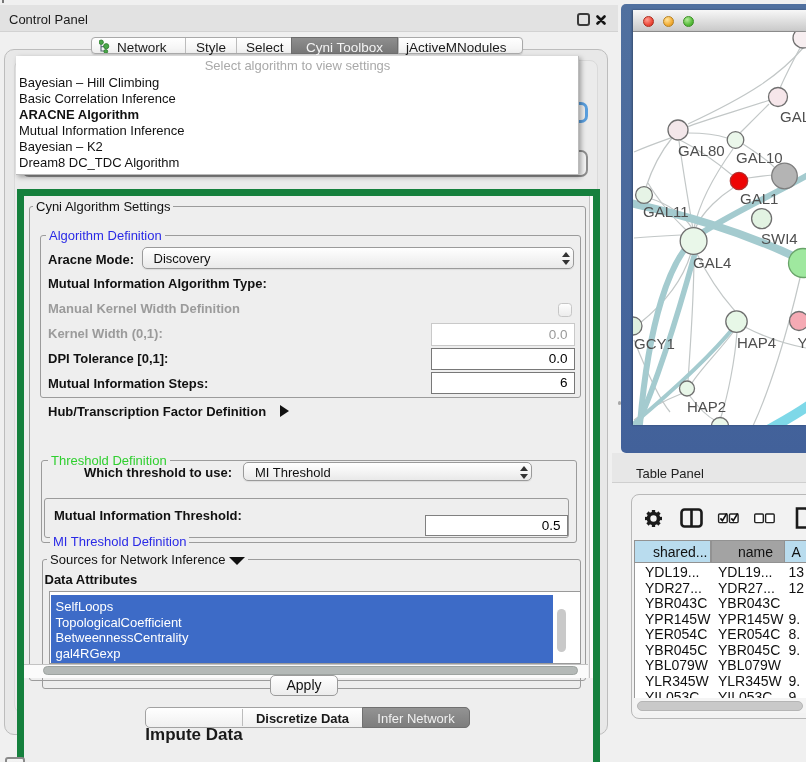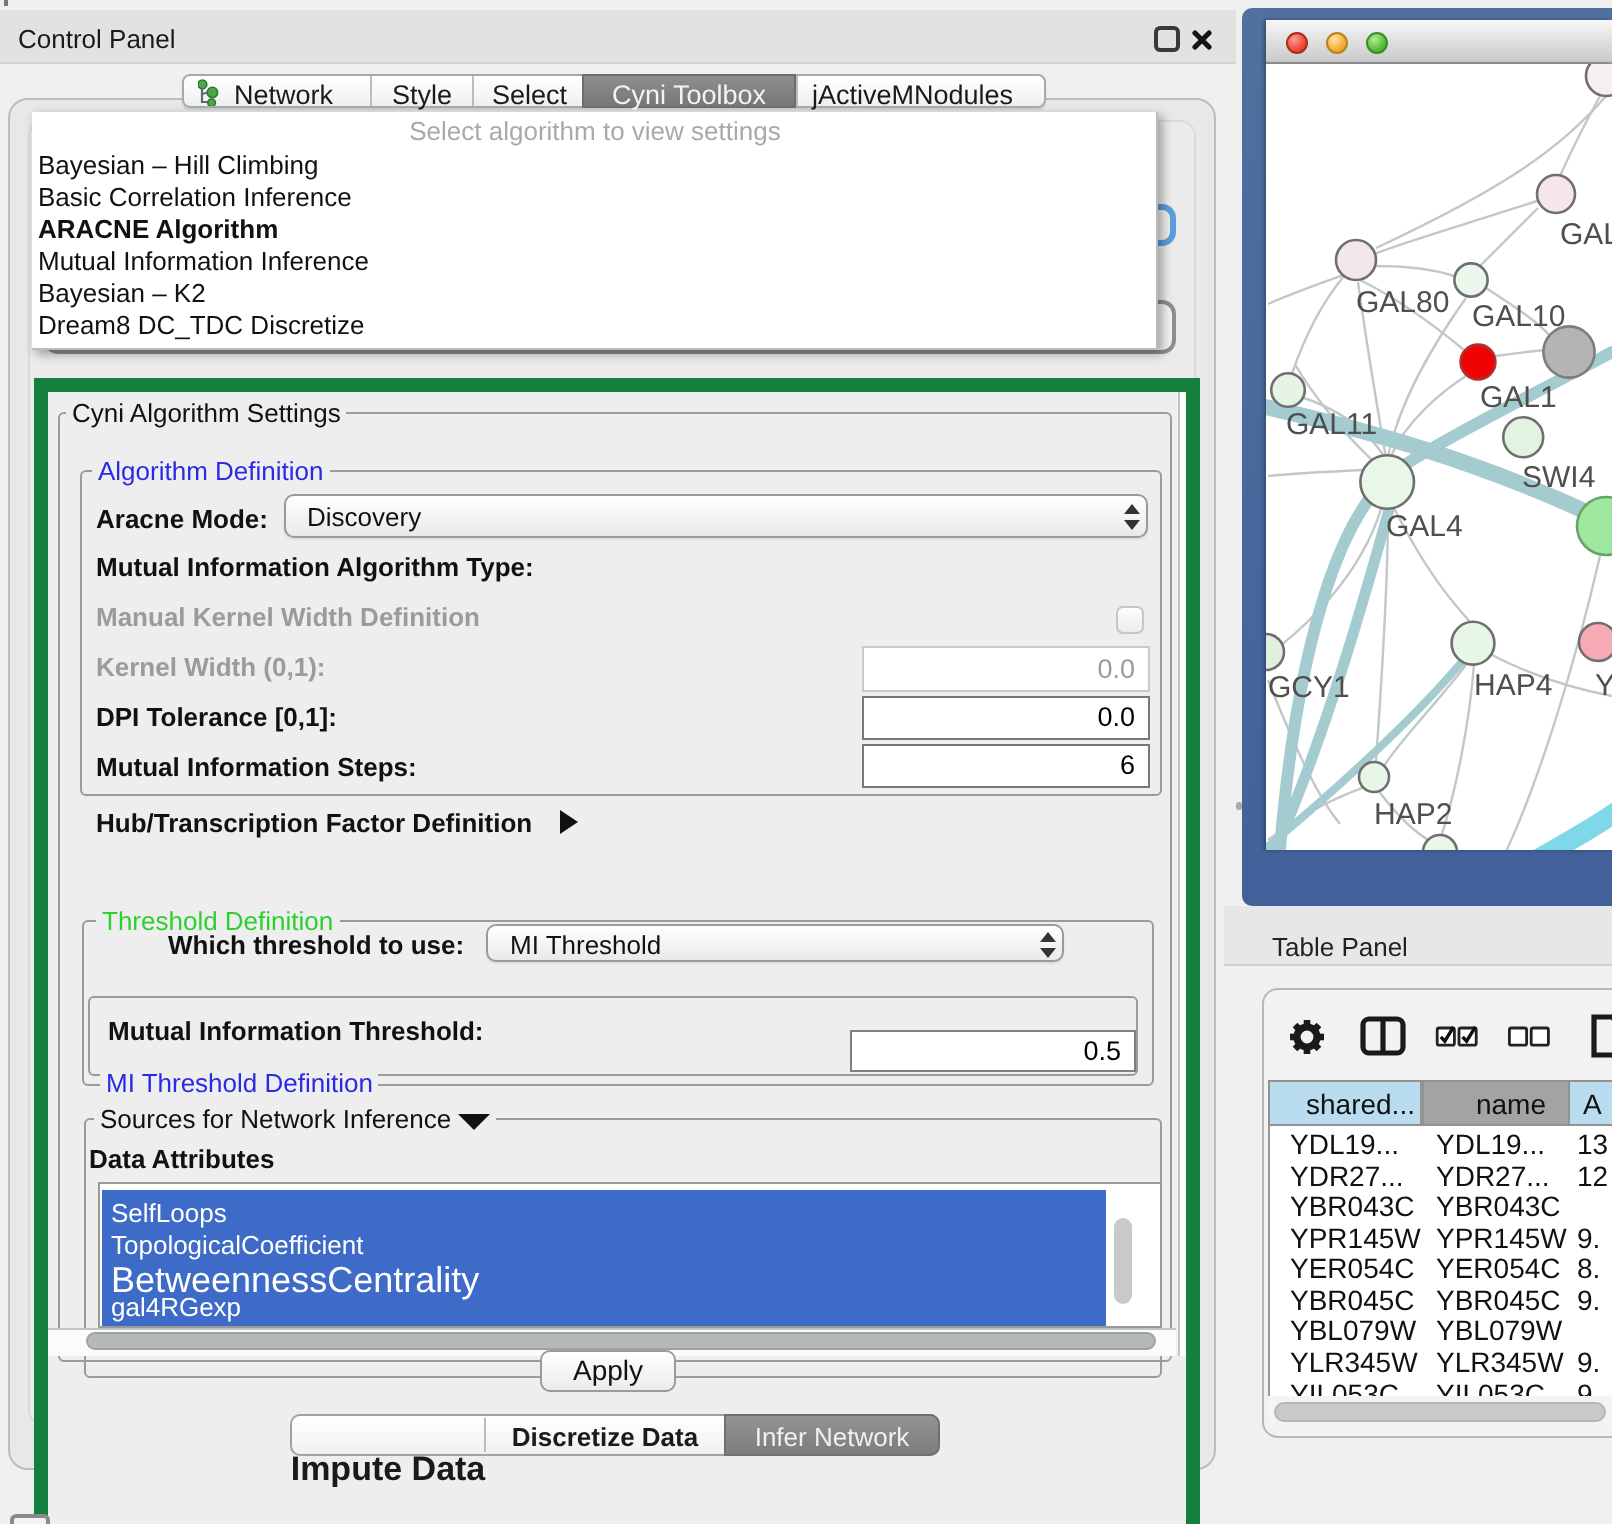--- a/index.html
+++ b/index.html
@@ -35,21 +35,21 @@
 <div class="abs" style="left:560px;top:102px;width:28px;height:20.5px;border:3px solid #5a9edd;border-radius:7px;background:#ededed;"></div>
 <div class="abs" style="left:22px;top:150px;width:566px;height:27px;border:2px solid #8e8e8e;border-radius:7px;background:#f3f3f3;"></div>
 
 <div class="abs" style="left:16px;top:56px;width:563px;height:119px;background:#ffffff;border-right:1px solid #bbb;border-bottom:1px solid #bbb;box-shadow:2px 2px 5px rgba(0,0,0,.35);"></div>
 <div class="abs" style="left:16px;top:58px;width:563px;text-align:center;font-size:13px;color:#a9a9a9;">Select algorithm to view settings</div>
 <div class="pi" style="top:75px;">Bayesian – Hill Climbing</div>
 <div class="pi" style="top:91px;">Basic Correlation Inference</div>
 <div class="pi" style="top:107px;font-weight:bold;">ARACNE Algorithm</div>
 <div class="pi" style="top:123px;">Mutual Information Inference</div>
 <div class="pi" style="top:139px;">Bayesian – K2</div>
-<div class="pi" style="top:155px;">Dream8 DC_TDC Discretize</div>
+<div class="pi" style="top:155px;">Dream8 DC_TDC Algorithm</div>
 
 <div class="abs" style="left:90.5px;top:36.5px;width:432px;height:17px;background:linear-gradient(#ffffff,#f5f5f5 70%,#ededed);border:1px solid #a9a9a9;border-radius:4px;box-shadow:0 1px 1px rgba(0,0,0,.12);"></div>
 <div class="abs" style="left:185px;top:37.5px;width:1px;height:15px;background:#bcbcbc;"></div>
 <div class="abs" style="left:236px;top:37.5px;width:1px;height:15px;background:#bcbcbc;"></div>
 <div class="abs" style="left:291px;top:36.5px;width:107px;height:17px;background:linear-gradient(#8e8e8e,#777777);border:1px solid #6d6d6d;"></div>
 <div class="abs" style="left:398px;top:37.5px;width:1px;height:15px;background:#bcbcbc;"></div>
 <svg class="abs" style="left:99px;top:39px;" width="12" height="14" viewBox="0 0 12 14">
  <path d="M2 5 L2 12 L7 12 M2 8 L6 7" stroke="#5c6b7a" stroke-width="1.1" fill="none"></path>
  <circle cx="2.2" cy="3.2" r="2.2" fill="#4aa84a" stroke="#2c7a2c" stroke-width="0.8"></circle>
  <circle cx="7.2" cy="7.2" r="2.6" fill="#4aa84a" stroke="#2c7a2c" stroke-width="0.8"></circle>
@@ -105,21 +105,21 @@
  <div class="fld" style="left:401px;top:319px;width:142.5px;height:20.5px;border:1px solid #808080;line-height:19px;color:#000;">0.5</div>
 
  <div class="grp" style="left:18px;top:362.5px;width:539px;height:130px;">
   <span class="gt" style="left:4px;color:#111;">Sources for Network Inference <span style="display:inline-block;width:0;height:0;border-left:8px solid transparent;border-right:8px solid transparent;border-top:8.5px solid #111;vertical-align:-1px;"></span></span>
  </div>
  <div class="lbl" style="left:20.5px;top:376px;">Data Attributes</div>
  <div class="abs" style="left:25px;top:395px;width:532px;height:73px;background:#fff;border:1px solid #9a9a9a;overflow:hidden;">
    <div class="abs" style="left:1px;top:2.5px;width:502px;height:68.5px;background:#3d6bc7;"></div>
    <div class="abs" style="left:5.5px;top:7px;font-size:13px;color:#fff;">SelfLoops</div>
    <div class="abs" style="left:5.5px;top:22.5px;font-size:13px;color:#fff;">TopologicalCoefficient</div>
-   <div class="abs" style="left:5.5px;top:38px;font-size:18px;color:#fff;">BetweennessCentrality</div>
+   <div class="abs" style="left:5.5px;top:38px;font-size:13px;color:#fff;">BetweennessCentrality</div>
    <div class="abs" style="left:5.5px;top:53.5px;font-size:13px;color:#fff;">gal4RGexp</div>
    <div class="abs" style="left:507px;top:17px;width:9px;height:43px;background:#c9c9c9;border-radius:4.5px;"></div>
  </div>
 
  <div class="abs" style="left:0;top:467.5px;width:564px;height:14px;background:#fbfbfb;border-top:1px solid #c3c3c3;"></div>
  <div class="abs" style="left:19px;top:469.5px;width:535px;height:9px;background:#b4b9b7;border:1px solid #9da3a0;border-radius:4.5px;"></div>
 
  <div class="abs" style="left:565px;top:0;width:18px;height:482px;background:#fbfbfb;border-left:1px solid #c3c3c3;"></div>
  <div class="abs" style="left:568.5px;top:17px;width:10.5px;height:300px;background:linear-gradient(90deg,#cecece,#b2b2b2);border:1px solid #a2a2a2;border-radius:5.5px;"></div>
 </div>

